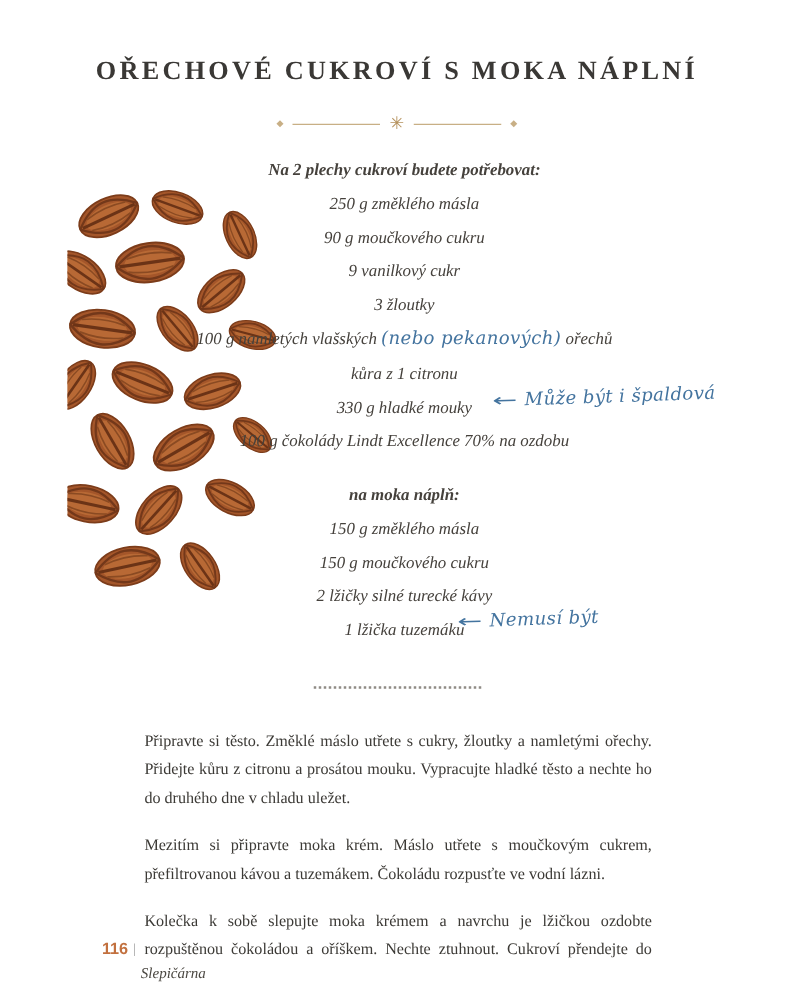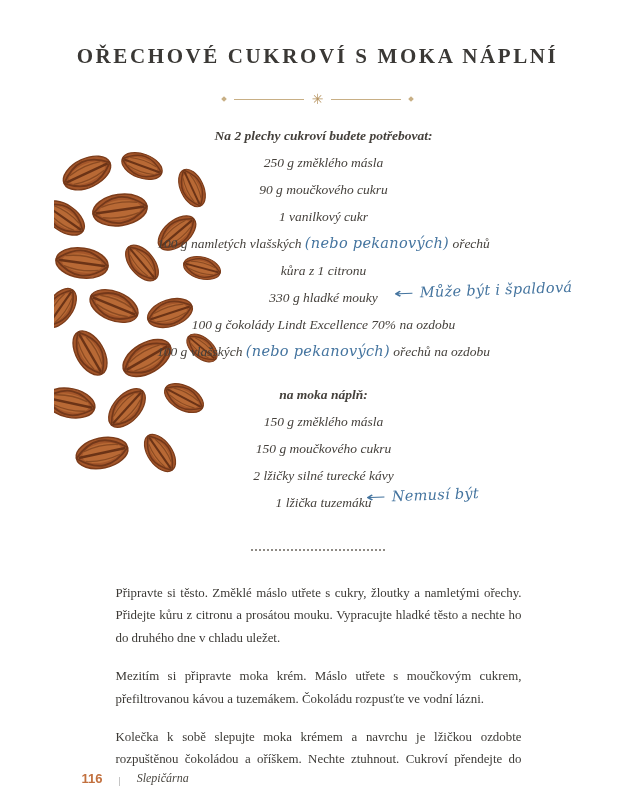--- a/index.html
+++ b/index.html
@@ -109,22 +109,22 @@
     color: #3c3a36;
   }
   .instructions p { margin: 16px; }
 
   
   .footer {
     position: absolute;
     left: 28px;
     bottom: 14px;
     display: flex;
-    align-items: flex-end;
-    gap: 16px;
+    align-items: center;
+    gap: 4px;
     font-size: 12px;
   }
   .pagenum { color: #c2703e; font-weight: bold; font-size: 13px; font-family: "Liberation Sans", sans-serif; }
   .sep { color: #9a9a9a; font-size: 11px; }
   .book { font-style: italic; color: #4a4741; margin-top: 40px; }
 </style>
 </head>
 <body>
 
 <div class="page">
@@ -173,38 +173,36 @@
     <span class="orn-line"></span>
     <span class="orn-dot"></span>
   </div>
 
   <div class="ingredients">
 
     <div class="ing-heading">Na 2 plechy cukroví budete potřebovat:</div>
 
     <div class="ing-row"><span>250 g změklého másla</span></div>
     <div class="ing-row"><span>90 g moučkového cukru</span></div>
-    <div class="ing-row"><span>1 vanilkový cukr</span></div>
+    <div class="ing-row"><span>9 vanilkový cukr</span></div>
+    <div class="ing-row"><span>3 žloutky</span></div>
 
     <div class="ing-row">
       <span>100 g namletých vlašských </span><span class="hand">(nebo pekanových)</span><span> ořechů</span>
     </div>
 
     <div class="ing-row"><span>kůra z 1 citronu</span></div>
 
     <div class="ing-row">
       <span>330 g hladké mouky</span>
       <span class="side-note note-a"><span class="arrow">←</span><span class="hand">Může být i špaldová</span></span>
     </div>
 
     <div class="ing-row"><span>100 g čokolády Lindt Excellence 70% na ozdobu</span></div>
 
-    <div class="ing-row">
-      <span>100 g vlašských </span><span class="hand">(nebo pekanových)</span><span> ořechů na ozdobu</span>
-    </div>
 
     <div class="ing-heading second">na moka náplň:</div>
 
     <div class="ing-row"><span>150 g změklého másla</span></div>
     <div class="ing-row"><span>150 g moučkového cukru</span></div>
     <div class="ing-row"><span>2 lžičky silné turecké kávy</span></div>
 
     <div class="ing-row">
       <span>1 lžička tuzemáku</span>
       <span class="side-note note-b"><span class="arrow">←</span><span class="hand">Nemusí být</span></span>

